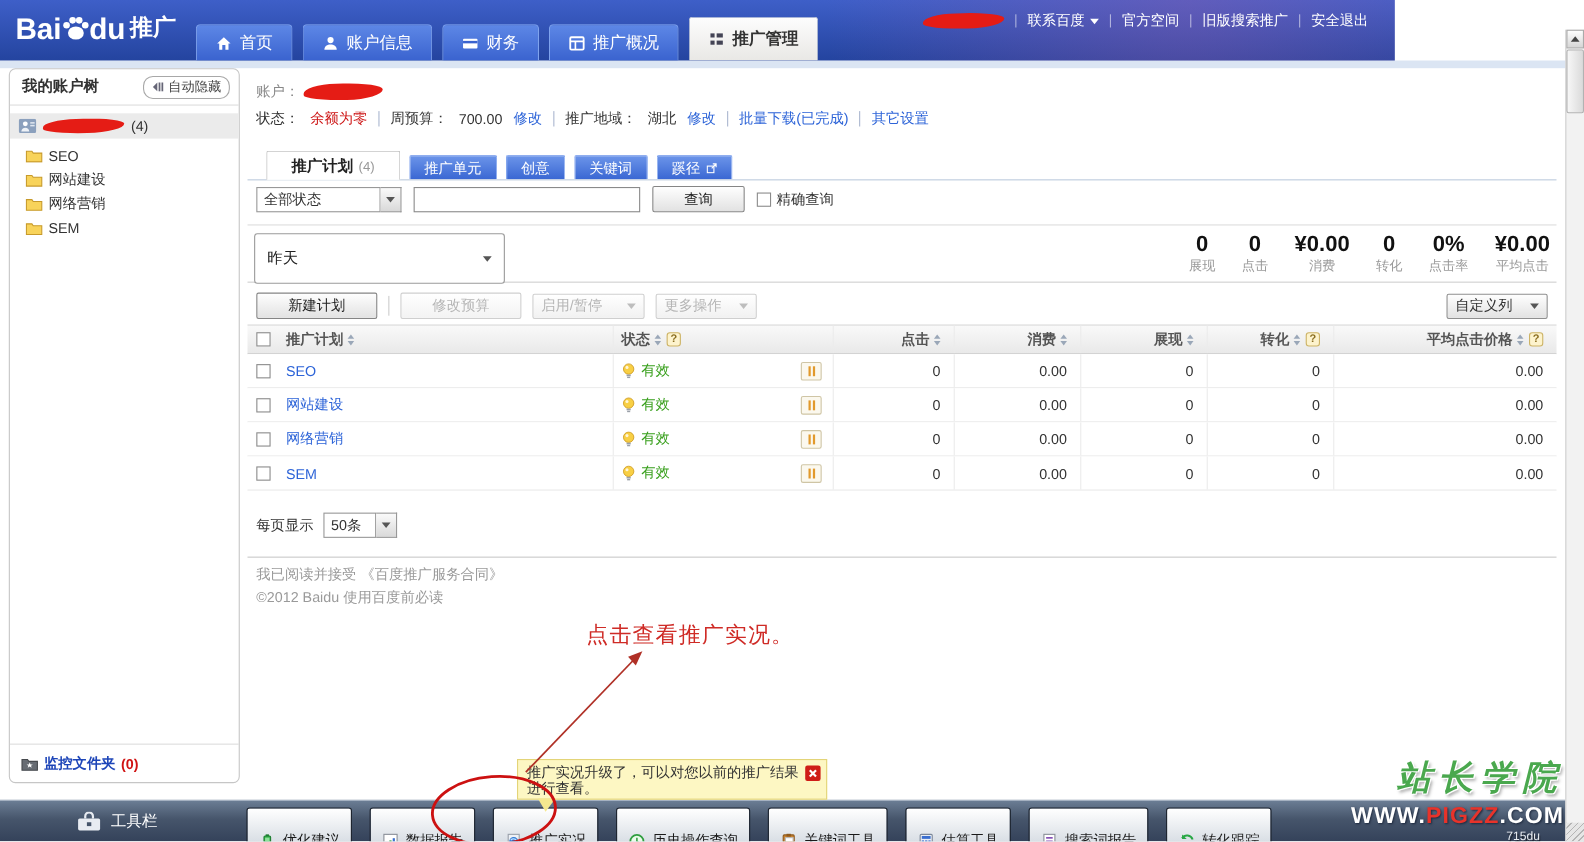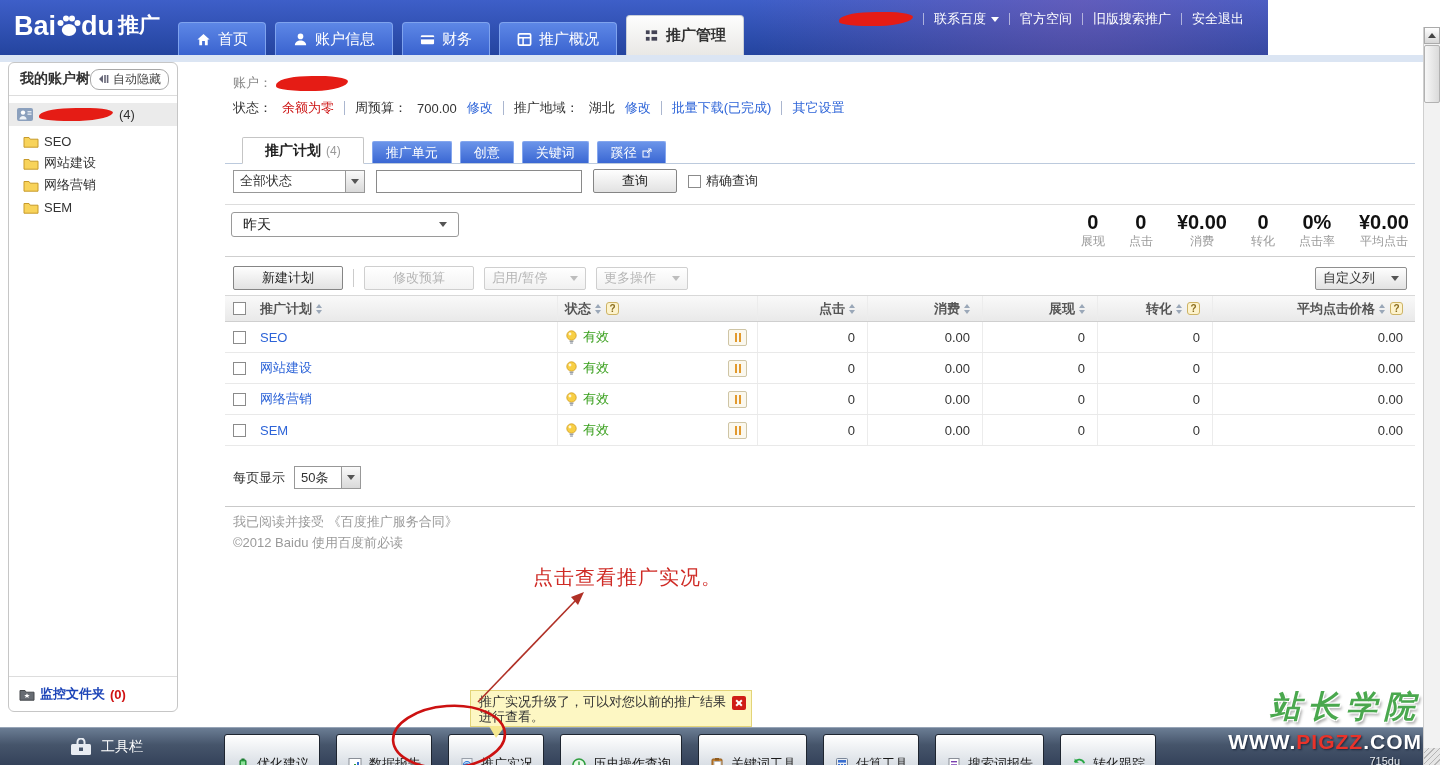--- a/index.html
+++ b/index.html
@@ -28,21 +28,21 @@
   .caret-dn-w { width:0; height:0; border-left:4px solid transparent; border-right:4px solid transparent; border-top:5px solid #fff; }
   .redact { display:inline-block; background:#e51c15; transform:rotate(-1.5deg);
     border-radius:45% 55% 50% 60% / 60% 45% 65% 40%; }
   .redact.r-top { width:74px; height:14px; }
   .redact.r-side { width:74px; height:13px; }
   .redact.r-acct { width:72px; height:15px; }
 
   .substrip { position:absolute; left:0; top:55px; width:1440px; height:7px; background:#dbe5f3; }
 
   
-  #sidebar { position:absolute; left:8px; top:62px; width:170px; height:650px; background:#fff;
+  #sidebar { position:absolute; left:8px; top:62px; width:210px; height:650px; background:#fff;
     border:1px solid #c6c6c6; border-radius:6px; z-index:4; }
   .sb-head { height:33px; display:flex; align-items:center; justify-content:space-between;
     padding:0 8px 0 11px; border-bottom:1px solid #ddd; }
   .sb-title { font-size:14px; font-weight:bold; color:#333; }
   .sb-autohide { display:flex; align-items:center; gap:4px; border:1px solid #a8a8a8; border-radius:9px;
     background:#fff; padding:1px 7px; font-size:12px; color:#444; cursor:pointer; }
   .sb-account { margin-top:7px; display:flex; align-items:center; gap:6px; padding:4px 8px;
     background:#ebebeb; font-size:13px; color:#333; cursor:pointer; }
   .sb-folders { list-style:none; padding:4px 0 0 14px; }
   .sb-folders li { display:flex; align-items:center; gap:5px; height:22px; font-size:13px; color:#333; cursor:pointer; }
@@ -86,21 +86,21 @@
     font-size:13px; color:#222; cursor:pointer; }
   .cbwrap { display:flex; align-items:center; gap:5px; font-size:13px; color:#333; cursor:pointer; }
   .cb { width:13px; height:13px; border:1px solid #8b8b8b; background:#fff; display:inline-block; }
 
   .divider { position:absolute; left:0; width:1190px; border-top:1px solid #ddd; }
   .d1 { top:142px; }
   .dheavy { border-top-color:#c9c9c9; }
   .d2 { top:444px; }
 
   .period-row { position:absolute; left:0; top:148px; width:1190px; height:47px; border-bottom:1px solid #cfcfcf; }
-  .period-sel { position:absolute; left:6px; top:2px; width:228px; height:25px; border:1px solid #9a9a9a;
+  .period-sel { position:absolute; left:6px; top:2px; width:228px; height:46px; border:1px solid #9a9a9a;
     border-radius:3px; background:#fff; display:flex; align-items:center; justify-content:space-between;
     padding:0 11px; font-size:14px; color:#222; cursor:pointer; }
   .stats { position:absolute; right:6px; top:1px; display:flex; gap:24px; }
   .stat { display:flex; flex-direction:column; align-items:center; }
   .stat .v { font-size:20px; font-weight:bold; color:#111; line-height:22px; }
   .stat .l { font-size:12px; color:#999; }
 
   .action-row { position:absolute; left:8px; top:202px; width:1174px; height:28px; display:flex; align-items:center; gap:10px; }
   .btn.disabled { border-color:#cfcfcf; color:#b5b5b5; background:linear-gradient(#fff,#f3f3f3); }
   .dsel { display:inline-flex; align-items:center; justify-content:space-between; width:92px; height:23px;

